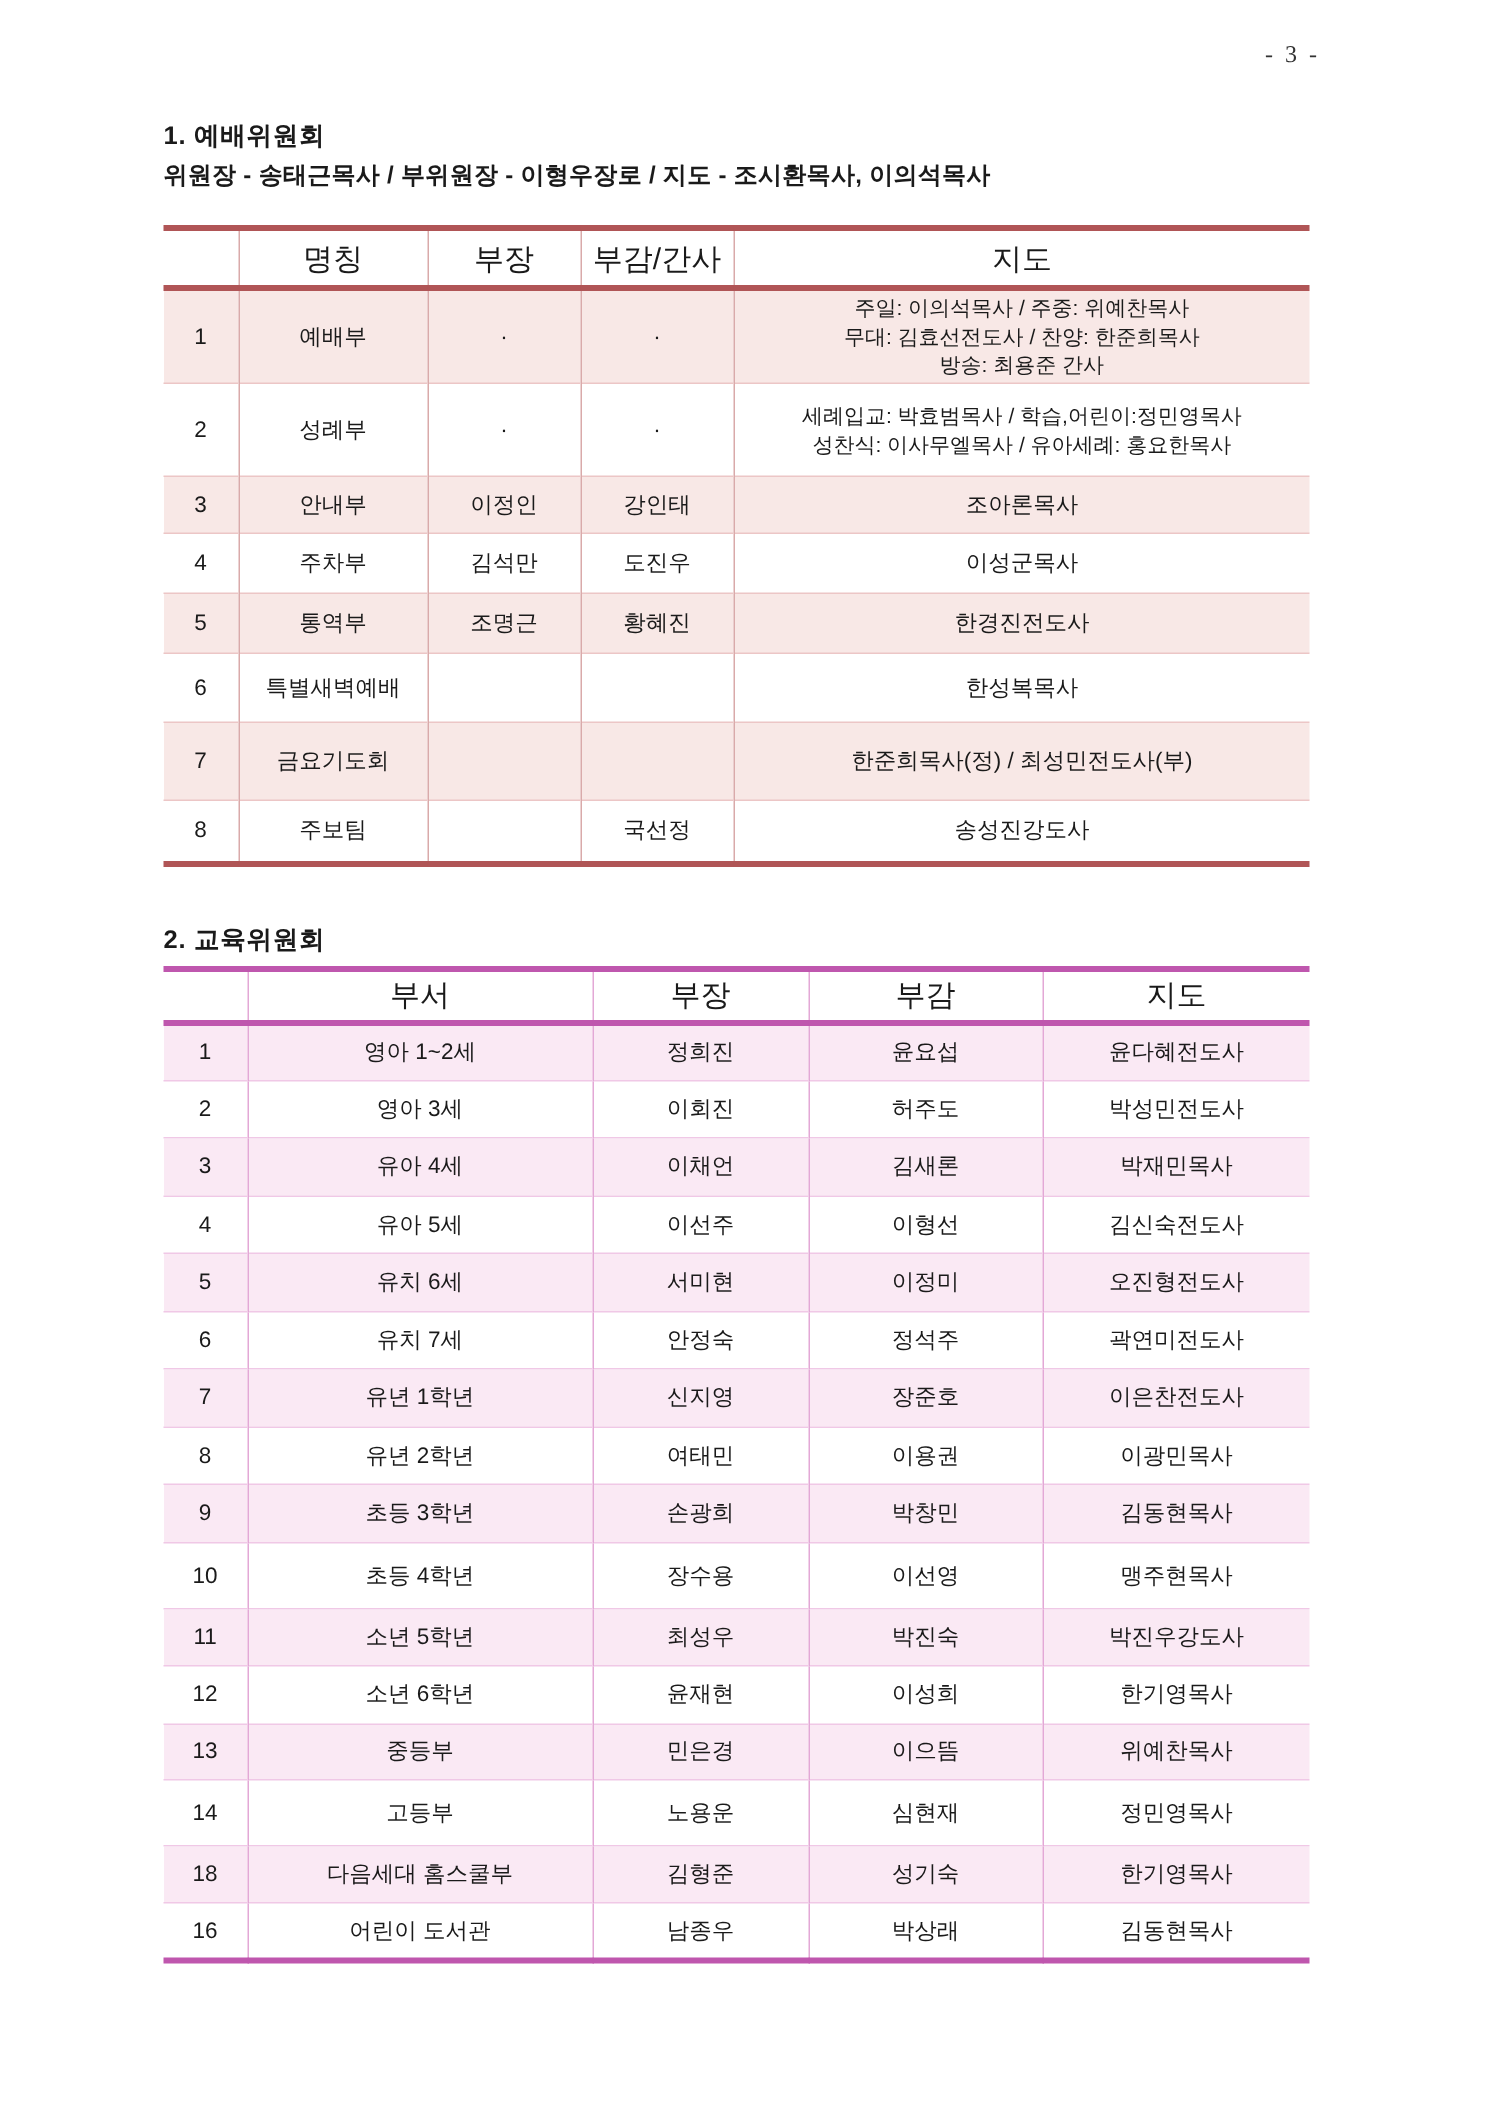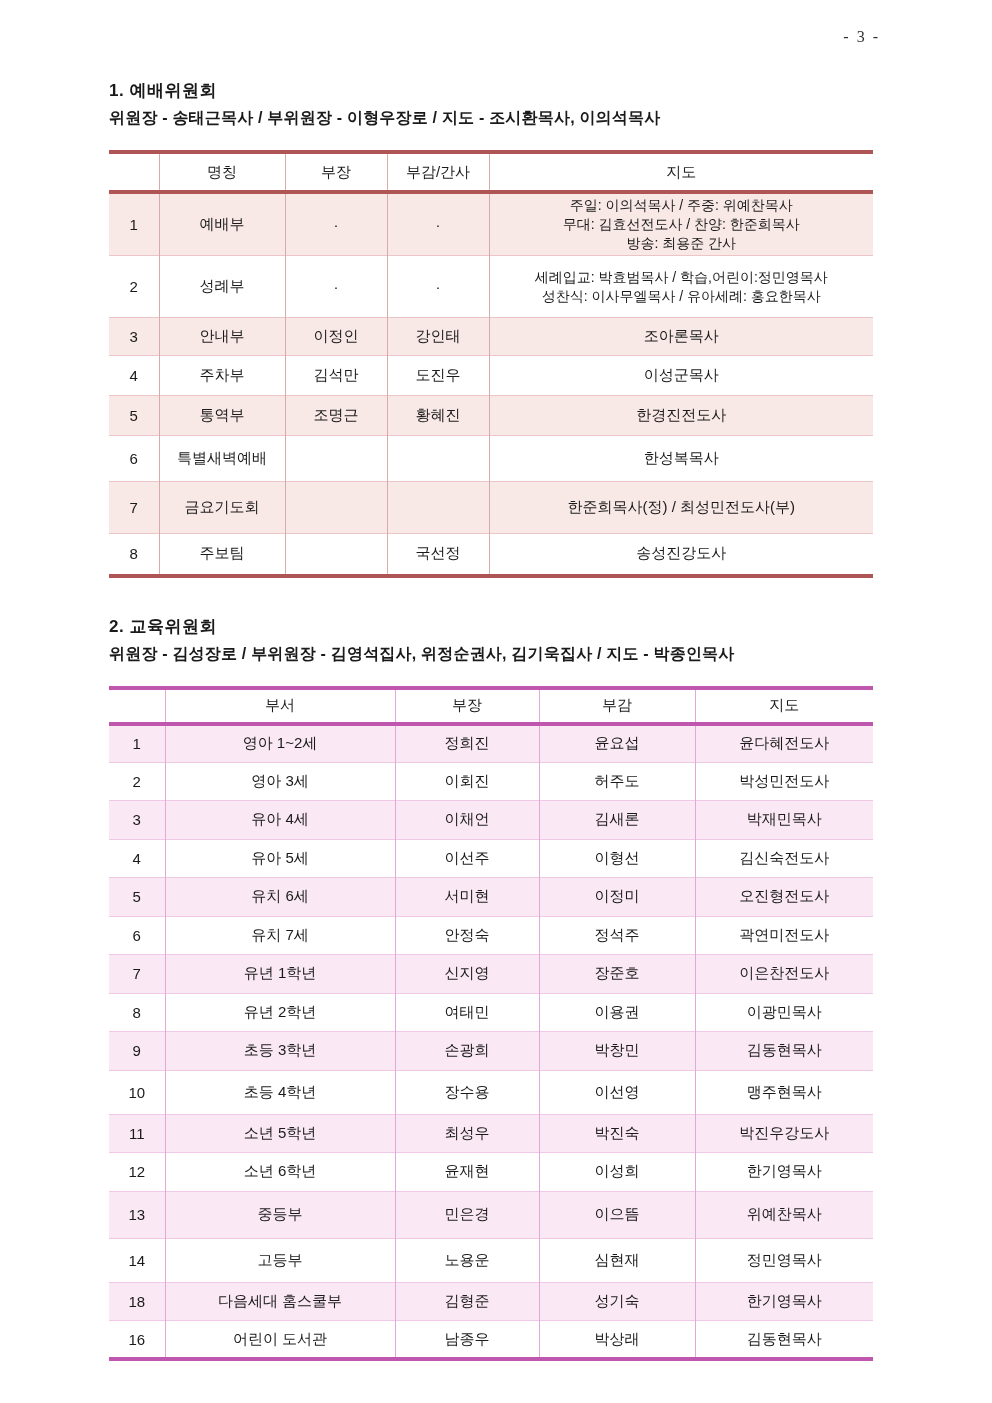--- a/index.html
+++ b/index.html
@@ -53,21 +53,21 @@
     border-collapse: collapse;
     border-top: 4px solid var(--accent);
     border-bottom: 4px solid var(--accent);
   }
   table.committee-table thead tr {
     background: #ffffff;
     border-bottom: 4px solid var(--accent);
   }
   table.committee-table th {
     font-weight: normal;
-    font-size: 15px;
+    font-size: 20px;
     text-align: center;
     vertical-align: middle;
     padding: 2px 4px;
   }
   table.committee-table td {
     font-size: 15px;
     text-align: center;
     vertical-align: middle;
     padding: 2px 6px;
     overflow: hidden;
@@ -180,21 +180,20 @@
               <td></td>
               <td>국선정</td>
               <td>송성진강도사</td>
             </tr>
           </tbody>
         </table>
     </section>
 
     <section class="committee" style="--accent: #bf57ae; --vline: #e3a8d6; --hline: #f0c8e6; --altbg: #fae9f4;">
       <h2 class="sec-title">2. 교육위원회</h2>
-      <p class="sec-subtitle">위원장 - 김성장로 / 부위원장 - 김영석집사, 위정순권사, 김기욱집사 / 지도 - 박종인목사</p>
       <table class="committee-table">
           <colgroup>
             <col style="width: 56px;">
             <col style="width: 230px;">
             <col style="width: 144px;">
             <col style="width: 156px;">
             <col style="width: 178px;">
           </colgroup>
           <thead>
             <tr style="height: 36px;">
@@ -283,21 +282,21 @@
               <td>박진숙</td>
               <td>박진우강도사</td>
             </tr>
             <tr style="height: 38.5px;">
               <td>12</td>
               <td>소년 6학년</td>
               <td>윤재현</td>
               <td>이성희</td>
               <td>한기영목사</td>
             </tr>
-            <tr style="height: 47px; margin-top: 43px;">
+            <tr style="height: 37px; margin-top: 43px;">
               <td>13</td>
               <td>중등부</td>
               <td>민은경</td>
               <td>이으뜸</td>
               <td>위예찬목사</td>
             </tr>
             <tr style="height: 44px;">
               <td>14</td>
               <td>고등부</td>
               <td>노용운</td>

